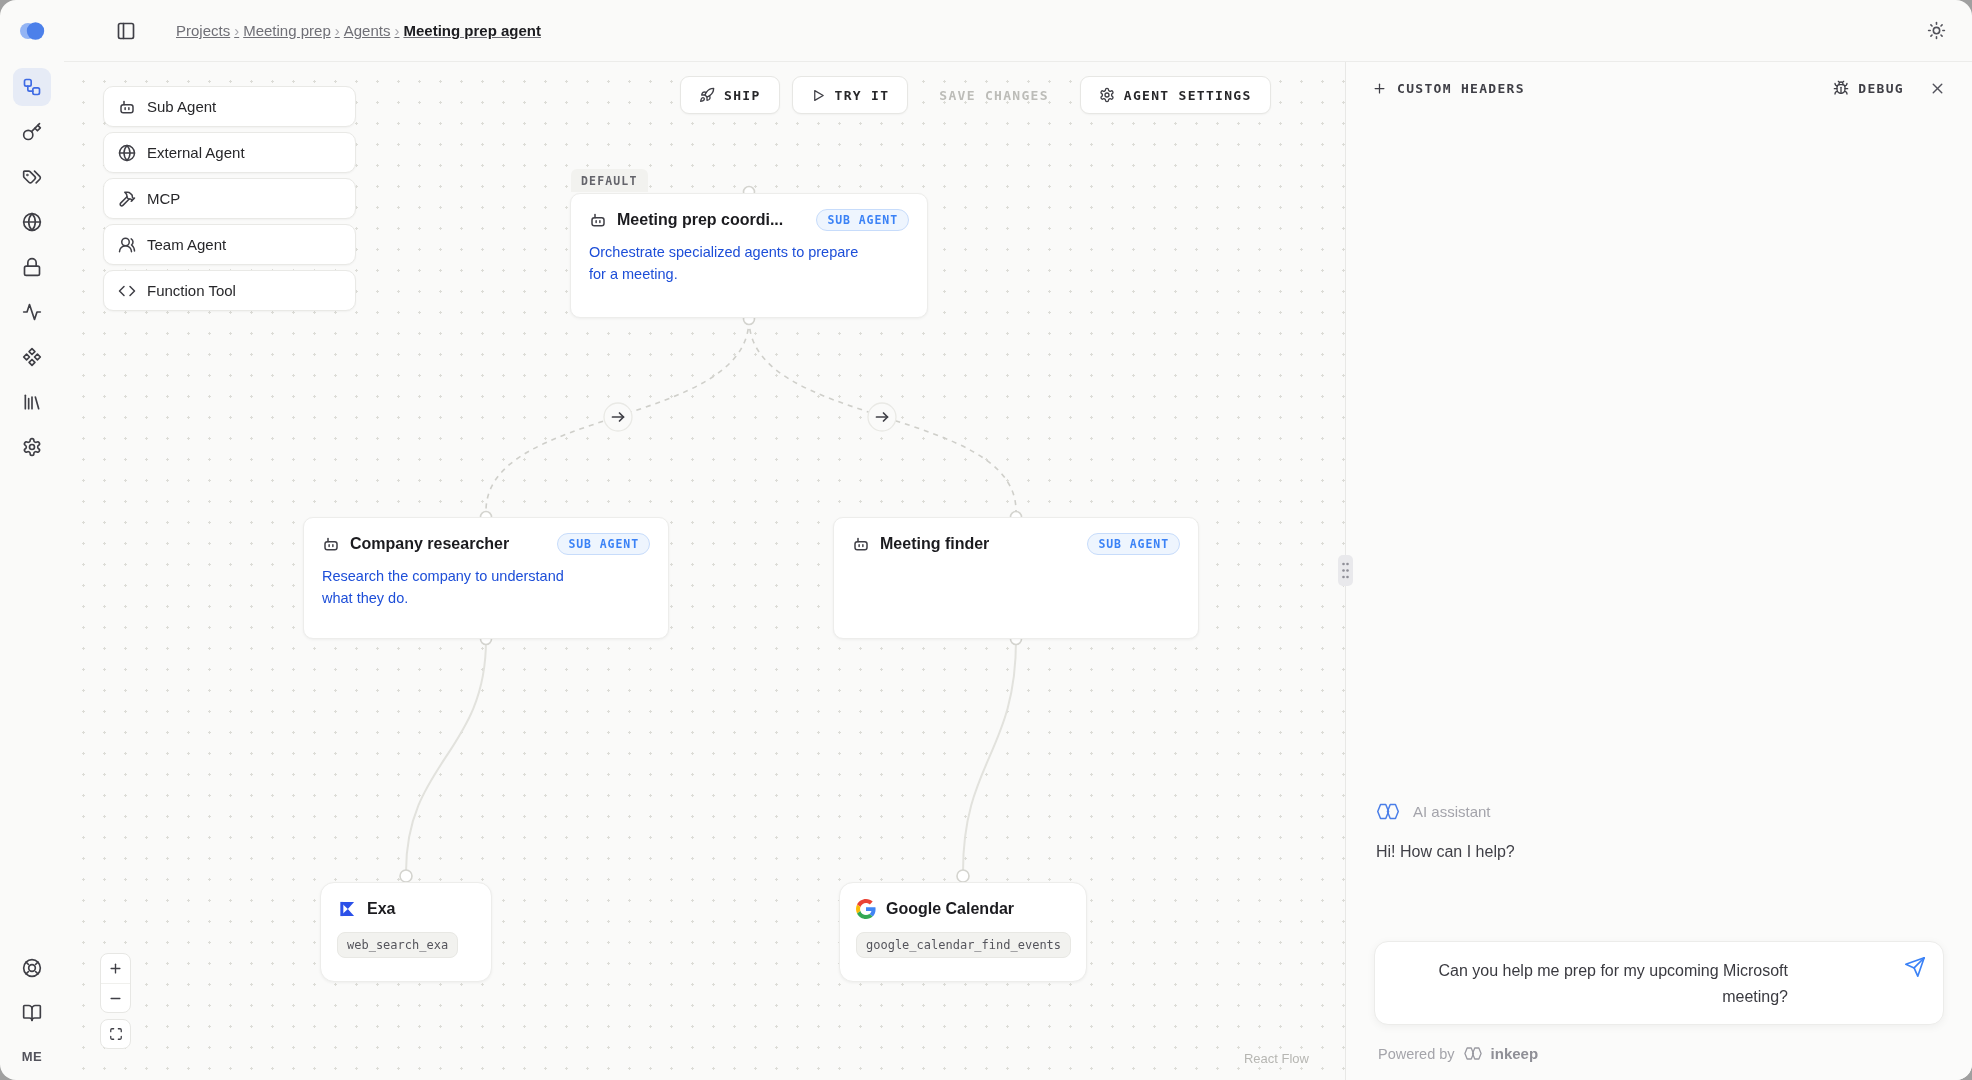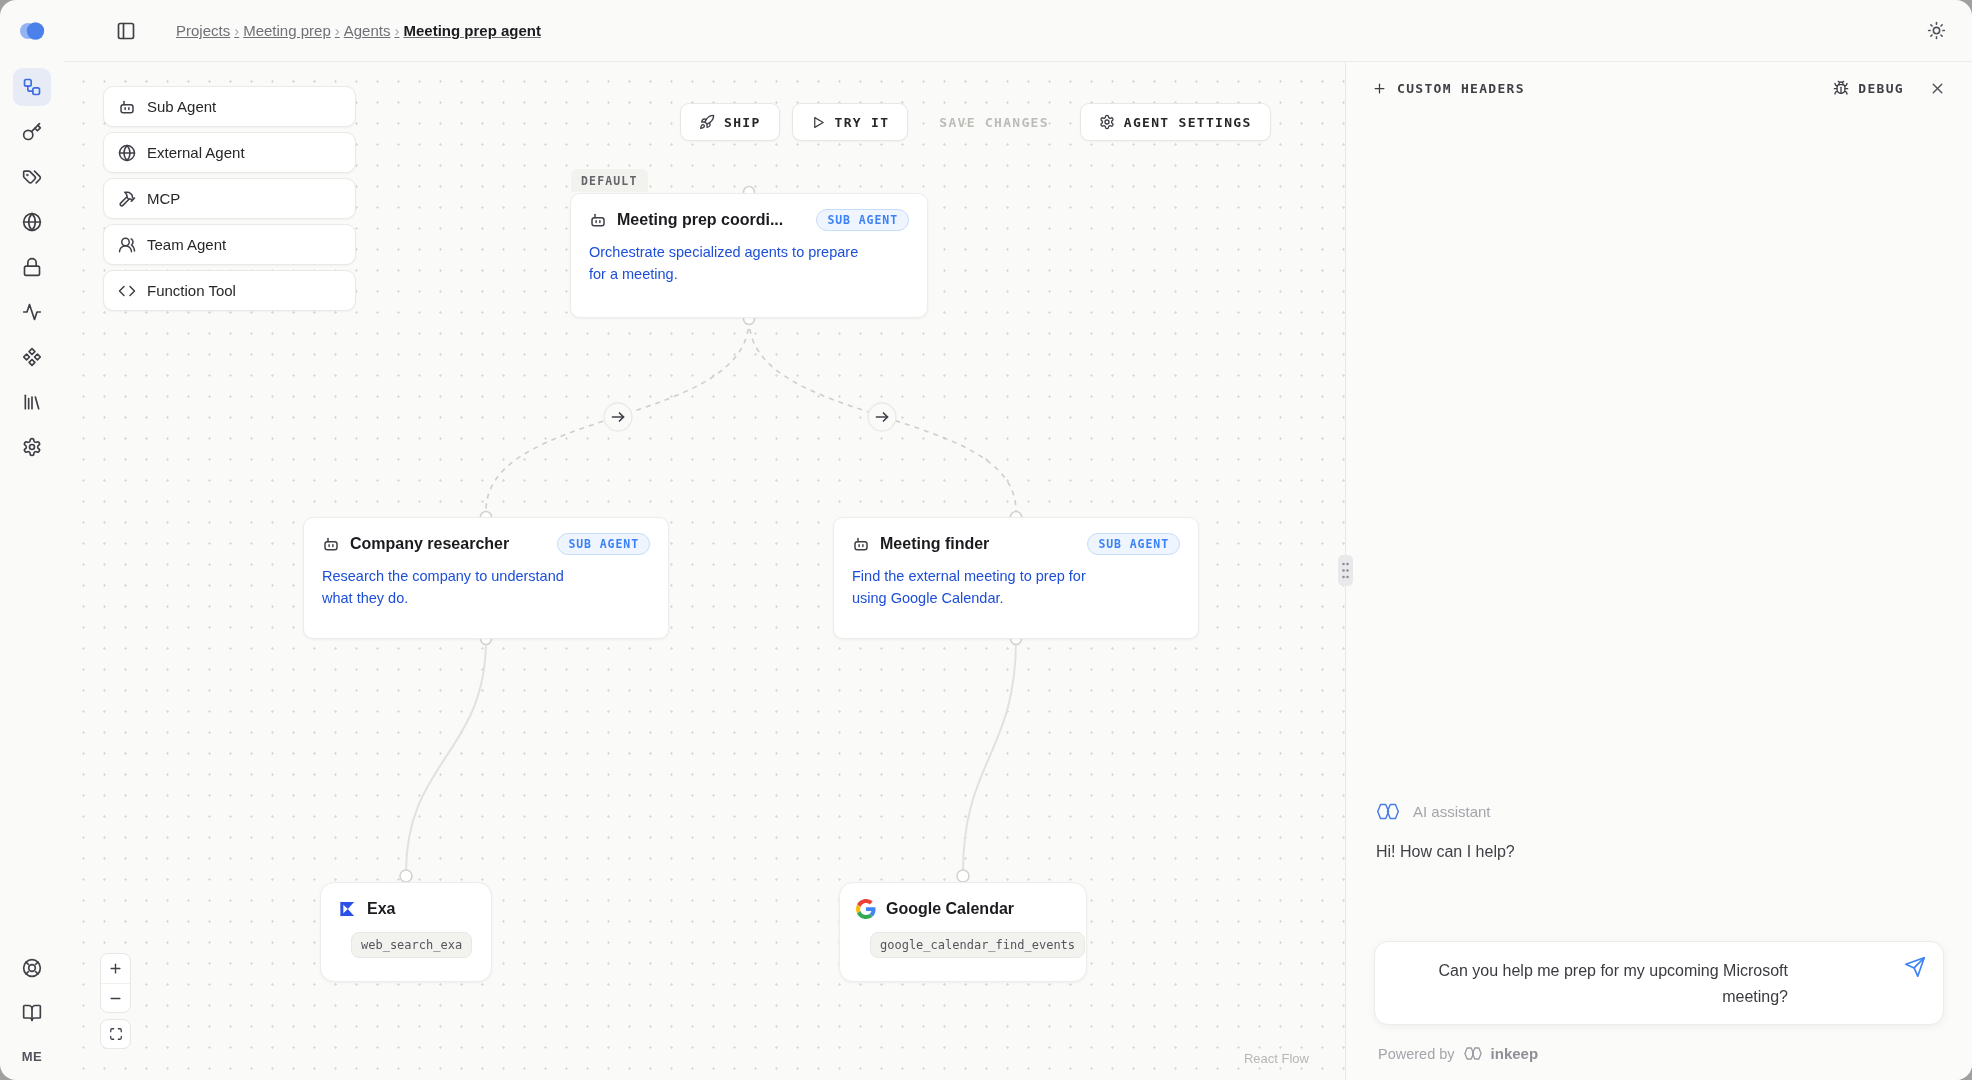--- a/index.html
+++ b/index.html
@@ -31,36 +31,36 @@
     background-size: 21px 21px; background-position: 9px 9px; }
   .edges { position:absolute; inset:0; width:100%; height:100%; }
 
   
   .palette { position:absolute; left:39px; top:24px; width:253px; z-index:5; }
   .palette-item { display:flex; align-items:center; gap:11px; height:41px; margin-bottom:5px; background:#fff; border:1px solid #e9e9e6; border-radius:10px; padding:0 14px; box-shadow:0 1px 2px rgba(0,0,0,.04); cursor:grab; }
   .palette-item .lab { font-size:15px; color:#27272a; }
   .palette-item .ic { color:#3f3f46; }
 
   
-  .flow-toolbar { position:absolute; left:616px; top:41px; display:flex; align-items:center; gap:12px; z-index:5; }
+  .flow-toolbar { position:absolute; left:616px; top:14px; display:flex; align-items:center; gap:12px; z-index:5; }
   .tool-btn { display:inline-flex; align-items:center; gap:9px; height:38px; padding:0 18px; background:#fff; border:1px solid #e7e7e4; border-radius:9px; box-shadow:0 1px 2px rgba(0,0,0,.04); font-family:"DejaVu Sans Mono","Liberation Mono",monospace; font-size:13px; font-weight:700; letter-spacing:.10em; color:#27272a; cursor:pointer; white-space:nowrap; }
   .tool-btn .ic { color:#3f3f46; }
   .tool-btn.ghost { background:transparent; border-color:transparent; box-shadow:none; color:#bcbcb8; cursor:default; }
 
   
   .node { position:absolute; background:#fff; border:1px solid #ededeb; border-radius:10px; box-shadow:0 1px 3px rgba(0,0,0,.05); padding:15px 18px; z-index:6; cursor:pointer; }
   .node-head { display:flex; align-items:center; gap:10px; }
   .node-head .ic { color:#3f3f46; flex:none; }
   .node-title { font-size:16px; font-weight:700; color:#1b1b1f; white-space:nowrap; }
   .badge { margin-left:auto; font-family:"DejaVu Sans Mono","Liberation Mono",monospace; font-size:11.5px; font-weight:700; letter-spacing:.08em; color:#3b82f6; background:#eef5fe; border:1px solid #c7dcfb; border-radius:999px; padding:3px 10px; white-space:nowrap; }
   .node-desc { margin-top:11px; font-size:14.5px; line-height:1.5; color:#1d4ed8; max-width:272px; }
   .default-tag { position:absolute; top:-25px; left:0px; height:23px; display:flex; align-items:center; padding:0 10px; background:#f2f2ef; border-radius:6px 6px 0 0; font-family:"DejaVu Sans Mono","Liberation Mono",monospace; font-size:11.5px; font-weight:700; letter-spacing:.10em; color:#64646b; }
   .tool-node { border-radius:14px; padding:16px; }
   .tool-node .node-title { font-size:16px; }
-  .tool-chip { display:inline-block; margin-top:13px; font-family:"DejaVu Sans Mono","Liberation Mono",monospace; font-size:12px; color:#55555c; background:#f2f2ef; border:1px solid #e8e8e4; border-radius:8px; padding:5px 9px; white-space:nowrap;margin-left:14px; }
+  .tool-chip { display:inline-block; margin-top:13px; font-family:"DejaVu Sans Mono","Liberation Mono",monospace; font-size:12px; color:#55555c; background:#f2f2ef; border:1px solid #e8e8e4; border-radius:8px; padding:5px 9px; white-space:nowrap; }
 
   
   .zoom-group { position:absolute; left:36px; top:891px; width:31px; background:#fff; border:1px solid #e7e7e4; border-radius:8px; overflow:hidden; z-index:7; }
   .zoom-btn { height:29px; display:flex; align-items:center; justify-content:center; color:#3f3f46; cursor:pointer; }
   .zoom-btn + .zoom-btn { border-top:1px solid #f0f0ed; }
   .fit-btn { position:absolute; left:36px; top:957px; width:31px; height:30px; background:#fff; border:1px solid #e7e7e4; border-radius:8px; display:flex; align-items:center; justify-content:center; color:#3f3f46; z-index:7; cursor:pointer; }
   .attribution { position:absolute; right:36px; bottom:14px; font-size:13px; color:#b6b6b2; z-index:7; }
 
   
   .panel { position:absolute; left:1345px; right:0; top:62px; bottom:0; background:#fbfbfa; border-left:1px solid #e8e8e6; display:flex; flex-direction:column; z-index:10; }
@@ -399,21 +399,20 @@
               <circle cx="8" cy="4.6" r="1.1" fill="currentColor" stroke="none"></circle>
               <path d="M8 6v3"></path>
               <rect x="4" y="9" width="16" height="10.5" rx="3"></rect>
               <path d="M9.5 13v2.4"></path>
               <path d="M14.5 13v2.4"></path>
             </svg>
           </span>
         <span class="node-title">Meeting finder</span>
         <span class="badge">SUB AGENT</span>
       </div>
-      <div class="node-desc">Find the external meeting to prep for using Google Calendar.</div>
     </div>
 
     <div class="node tool-node" style="left:256px; top:820px; width:172px; height:100px;">
       <div class="node-head">
         <span>
             <svg class="ic" width="20" height="20" viewBox="0 0 24 24">
               <g fill="#2b50e8">
                 <rect x="4" y="3.5" width="3.6" height="17"></rect>
                 <polygon points="6,3.5 20.5,3.5 13,12 6,5.5"></polygon>
                 <polygon points="6,20.5 20.5,20.5 13,12 6,18.5"></polygon>

